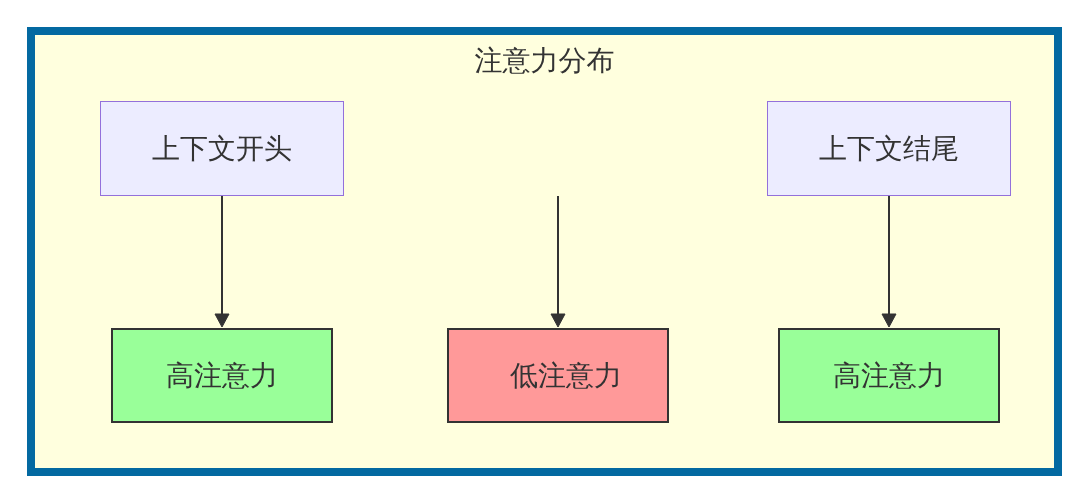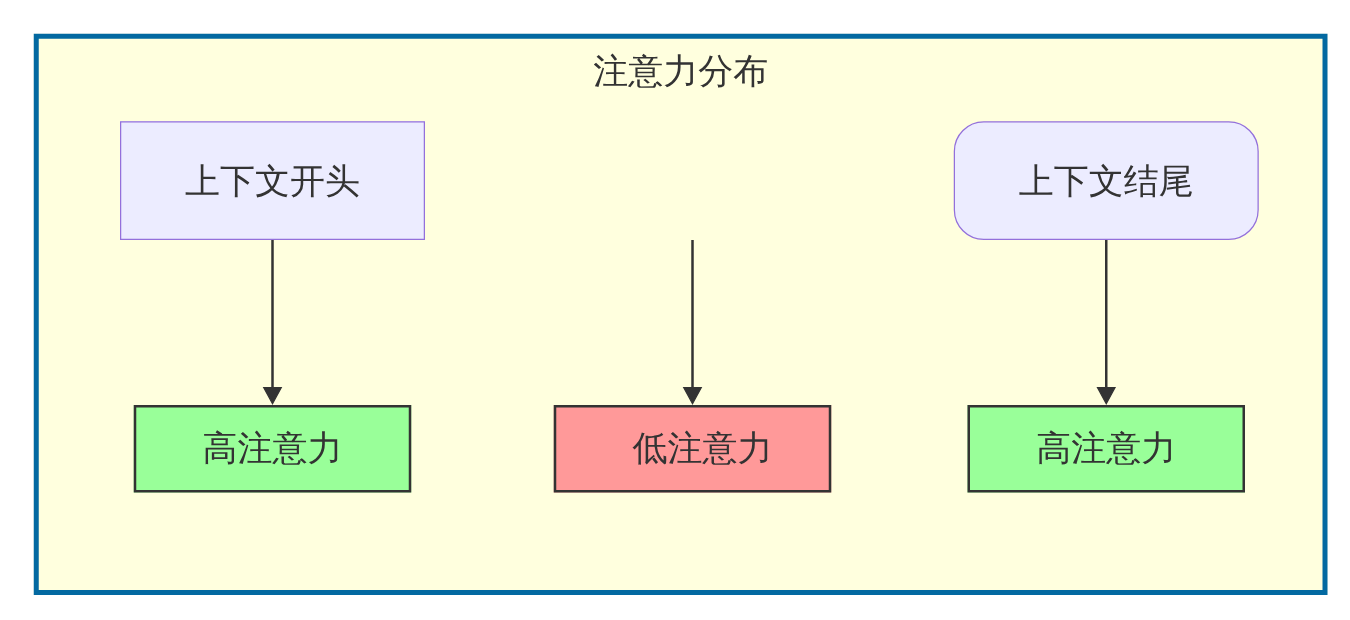--- a/index.html
+++ b/index.html
@@ -15,21 +15,21 @@
     background: #ffffff;
     overflow: hidden;
   }
   .cluster {
     position: absolute;
     left: 27px;
     top: 27px;
     width: 1035px;
     height: 449px;
     background: #ffffde;
-    border: 4px solid #0369a1;
+    border: 8px solid #0369a1;
     box-sizing: border-box;
   }
   .cluster-title {
     position: absolute;
     top: 7px;
     left: 0;
     width: 100%;
     text-align: center;
     font-size: 28px;
     font-weight: 400;
@@ -47,29 +47,29 @@
   }
   .node-context {
     width: 244px;
     height: 95px;
     top: 66px;
     background: #ececff;
     border: 1.5px solid #9370db;
   }
   .node-result {
     width: 222px;
-    height: 70px;
+    height: 95px;
     top: 293px;
     border: 2.5px solid #333333;
   }
   .node-high { background: #99ff99; }
   .node-low  { background: #ff9999; padding-left: 16px; }
   #node-ctx-start { left: 65px; }
   #node-ctx-middle { left: 401px; }
-  #node-ctx-end { left: 732px; border-radius: 24px; }
+  #node-ctx-end { left: 732px; }
   #node-high-1 { left: 76px; }
   #node-low-1 { left: 412px; }
   #node-high-2 { left: 743px; }
   .arrows-layer {
     position: absolute;
     left: 0;
     top: 0;
     width: 1035px;
     height: 449px;
     pointer-events: none;

